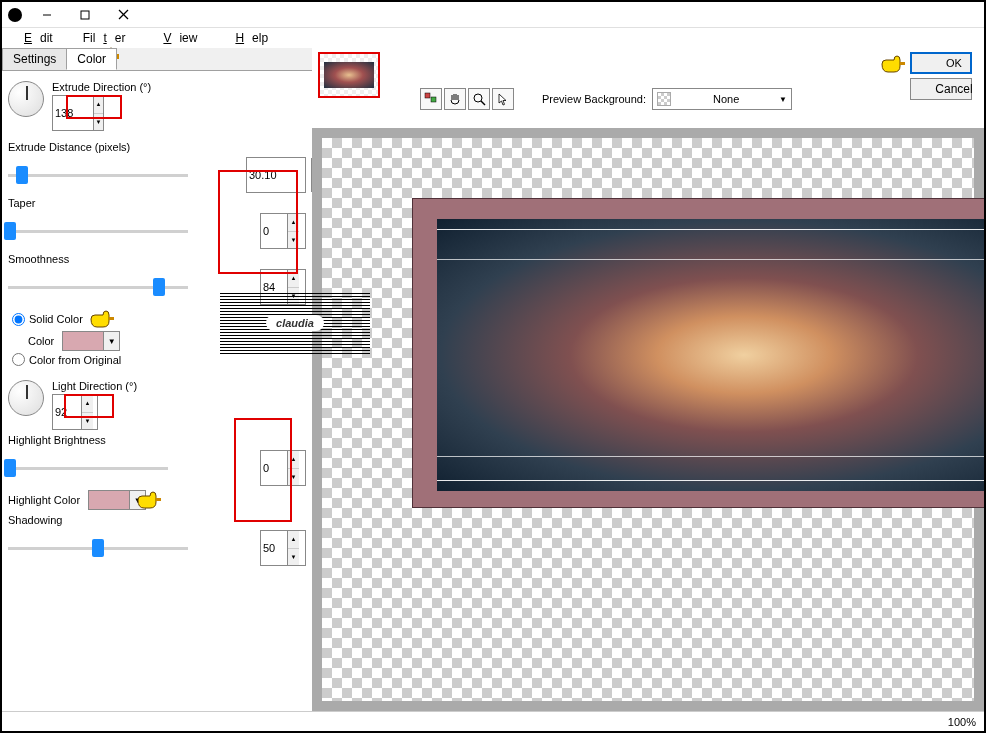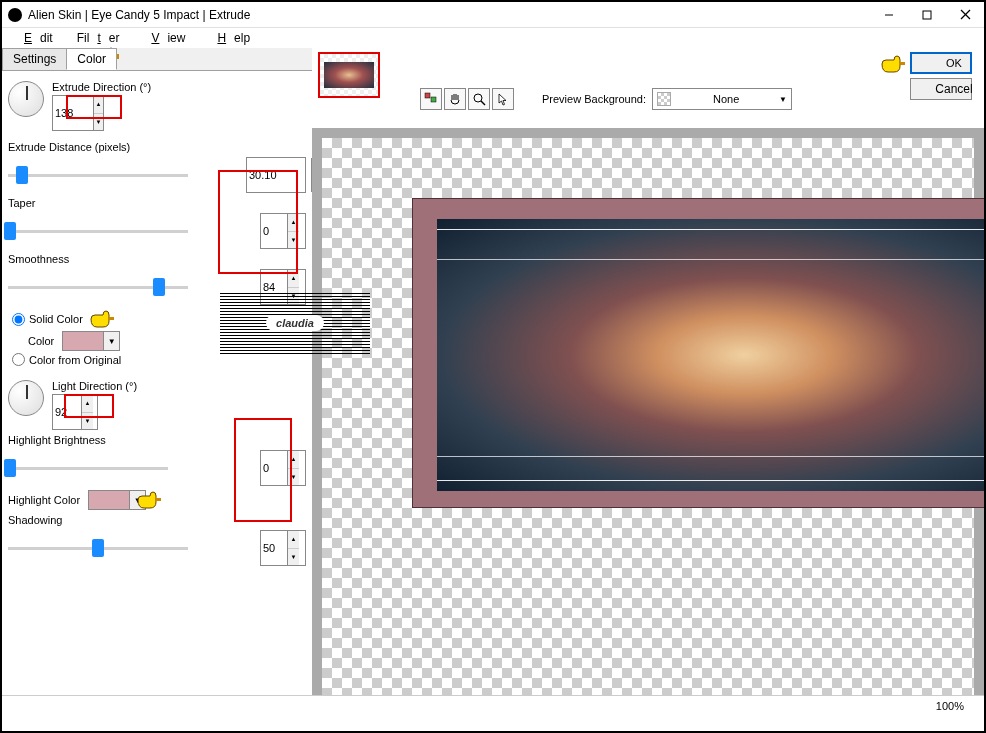--- a/index.html
+++ b/index.html
@@ -3,21 +3,21 @@
 <meta charset="utf-8">
 <style>
 * { box-sizing: border-box; margin: 0; padding: 0; font-family: "Segoe UI", Tahoma, sans-serif; font-size: 11px; }
 body { background: #fff; width: 986px; height: 733px; overflow: hidden; border: 2px solid #000; position: relative; }
 
 .titlebar { height: 26px; background: #fff; display: flex; align-items: center; padding: 0 0 0 6px; border-bottom: 1px solid #e0e0e0; }
 .titlebar .logo { width: 14px; height: 14px; background: #000; border-radius: 50%; margin-right: 6px; }
 .titlebar .title { flex: 1; font-size: 12px; }
 .winbtn { width: 38px; height: 24px; display: flex; align-items: center; justify-content: center; cursor: pointer; }
 
-.menubar { height: 20px; display: flex; align-items: center; padding: 0 6px; gap: 8px; }
+.menubar { height: 20px; display: flex; align-items: center; padding: 0 6px; gap: 14px; }
 .menubar span { padding: 2px 8px; cursor: pointer; font-size: 12px; }
 .menubar .u { text-decoration: underline; }
 
 .content { display: flex; height: calc(100% - 46px - 20px); }
 .sidebar { width: 310px; background: #fff; padding: 0; position: relative; }
 .preview-area { flex: 1; position: relative; background: #fff; }
 
 .tabs { display: flex; border-bottom: 1px solid #a0a0a0; background: #f0f0f0; }
 .tab { padding: 3px 10px; background: #e8e8e8; border: 1px solid #a0a0a0; border-bottom: none; cursor: pointer; font-size: 12px; margin-right: -1px; }
 .tab.active { background: #fff; border-bottom: 1px solid #fff; position: relative; z-index: 1; }
@@ -62,35 +62,34 @@
 
 .canvas-outer { position: absolute; left: 0; top: 80px; right: 0; bottom: 0; background: #aaa; overflow: hidden; }
 .canvas-checker { position: absolute; inset: 10px; background-color: #fff; background-image: linear-gradient(45deg,#ccc 25%,transparent 25%,transparent 75%,#ccc 75%),linear-gradient(45deg,#ccc 25%,transparent 25%,transparent 75%,#ccc 75%); background-size: 20px 20px; background-position: 0 0,10px 10px; }
 .extrude-box { position: absolute; left: 100px; top: 70px; width: 640px; height: 310px; background: #a07078; border: 1px solid #503038; }
 .extrude-face { position: absolute; left: 24px; top: 20px; right: 0; bottom: 16px; background: radial-gradient(ellipse at center,#f0d0a0 0%,#d09060 20%,#805050 40%,#304050 70%,#102030 100%); overflow: hidden; }
 .extrude-face::before, .extrude-face::after { content: ""; position: absolute; left: 0; right: 0; height: 1px; background: rgba(255,255,255,0.9); }
 .extrude-face::before { top: 10px; } .extrude-face::after { bottom: 10px; }
 .mid-line1, .mid-line2 { position: absolute; left: 0; right: 0; height: 1px; background: rgba(255,255,255,0.7); }
 .mid-line1 { top: 40px; } .mid-line2 { bottom: 34px; }
 
-.statusbar { position: absolute; bottom: 16px; left: 0; right: 0; height: 20px; border-top: 1px solid #ccc; display: flex; align-items: center; justify-content: flex-end; padding: 0 20px; background: #fff; font-size: 11px; }
+.statusbar { position: absolute; bottom: 0; left: 0; right: 0; height: 20px; border-top: 1px solid #ccc; display: flex; align-items: center; justify-content: flex-end; padding: 0 8px; background: #fff; font-size: 11px; }
 
 .hand-cursor { position: absolute; width: 26px; height: 20px; pointer-events: none; }
 .hand-cursor svg path:first-child { fill: #ffdd00; stroke: #664400; stroke-width: 1; }
 .hand-cursor svg path:last-child { fill: #cc8800; }
 
 .watermark { position: absolute; left: 218px; top: 290px; width: 150px; height: 62px; background: repeating-linear-gradient(0deg,#000 0,#000 1px,transparent 1px,transparent 3px); display: flex; align-items: center; justify-content: center; color: #333; font-family: cursive; font-weight: bold; font-size: 16px; font-style: italic; }
 .watermark span { background: #fff; padding: 2px 10px; border-radius: 10px; }
 </style>
 </head>
 <body>
 
 <div class="titlebar">
   <div class="logo"></div>
-  <div class="title">Alien Skin | Eye Candy 5 Impact | Extrude</div>
   <div class="winbtn">
       <svg width="10" height="10">
         <line x1="1" y1="5" x2="9" y2="5" stroke="#000"></line>
       </svg>
     </div>
   <div class="winbtn">
       <svg width="10" height="10">
         <rect x="1" y="1" width="8" height="8" fill="none" stroke="#000"></rect>
       </svg>
     </div>

